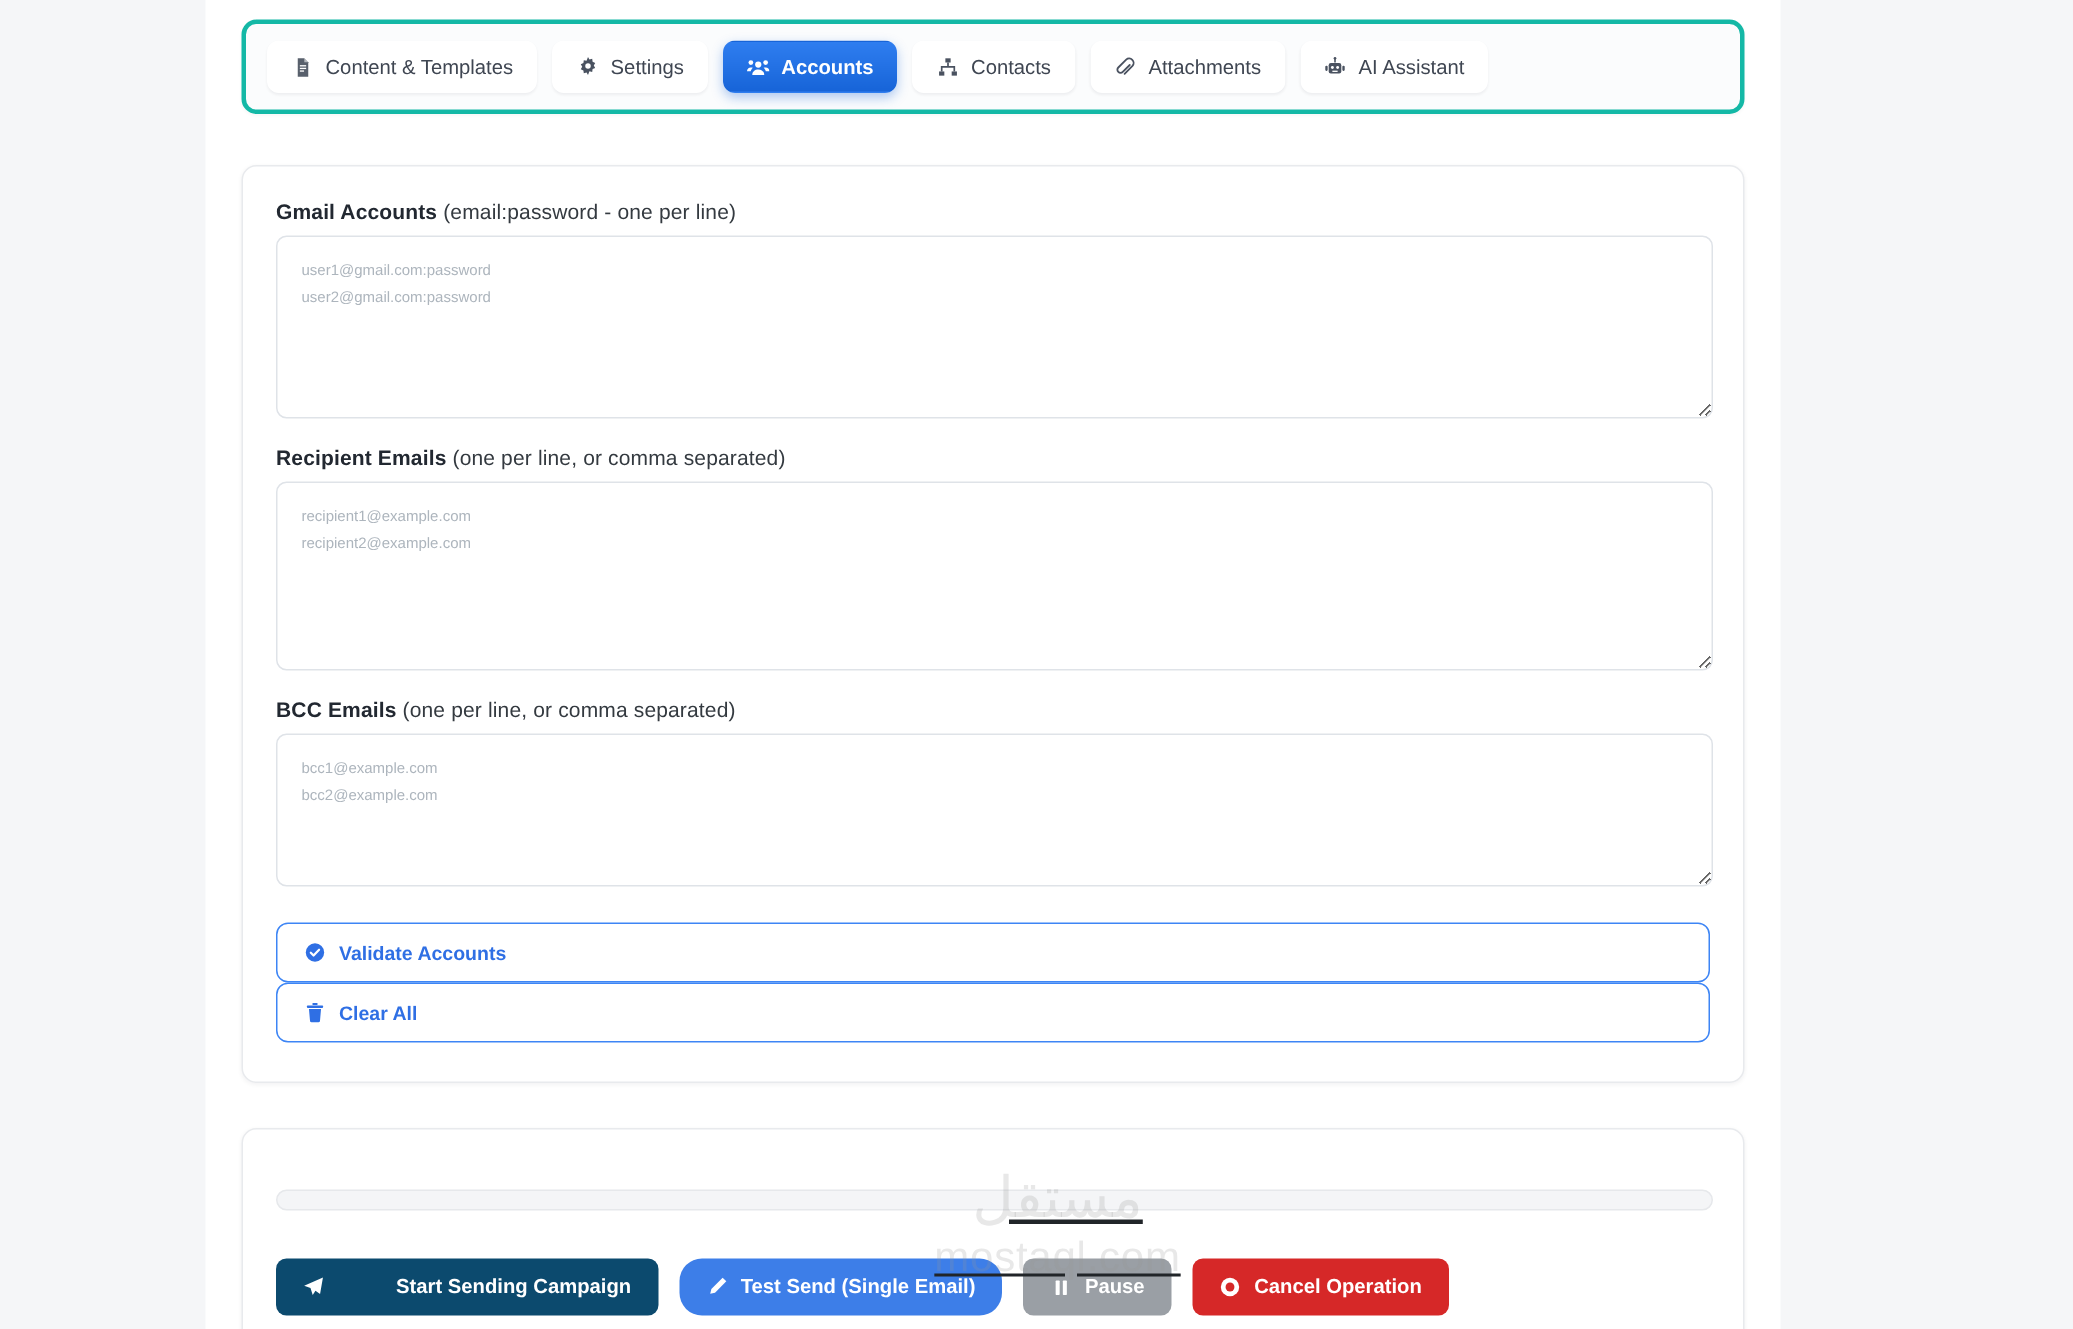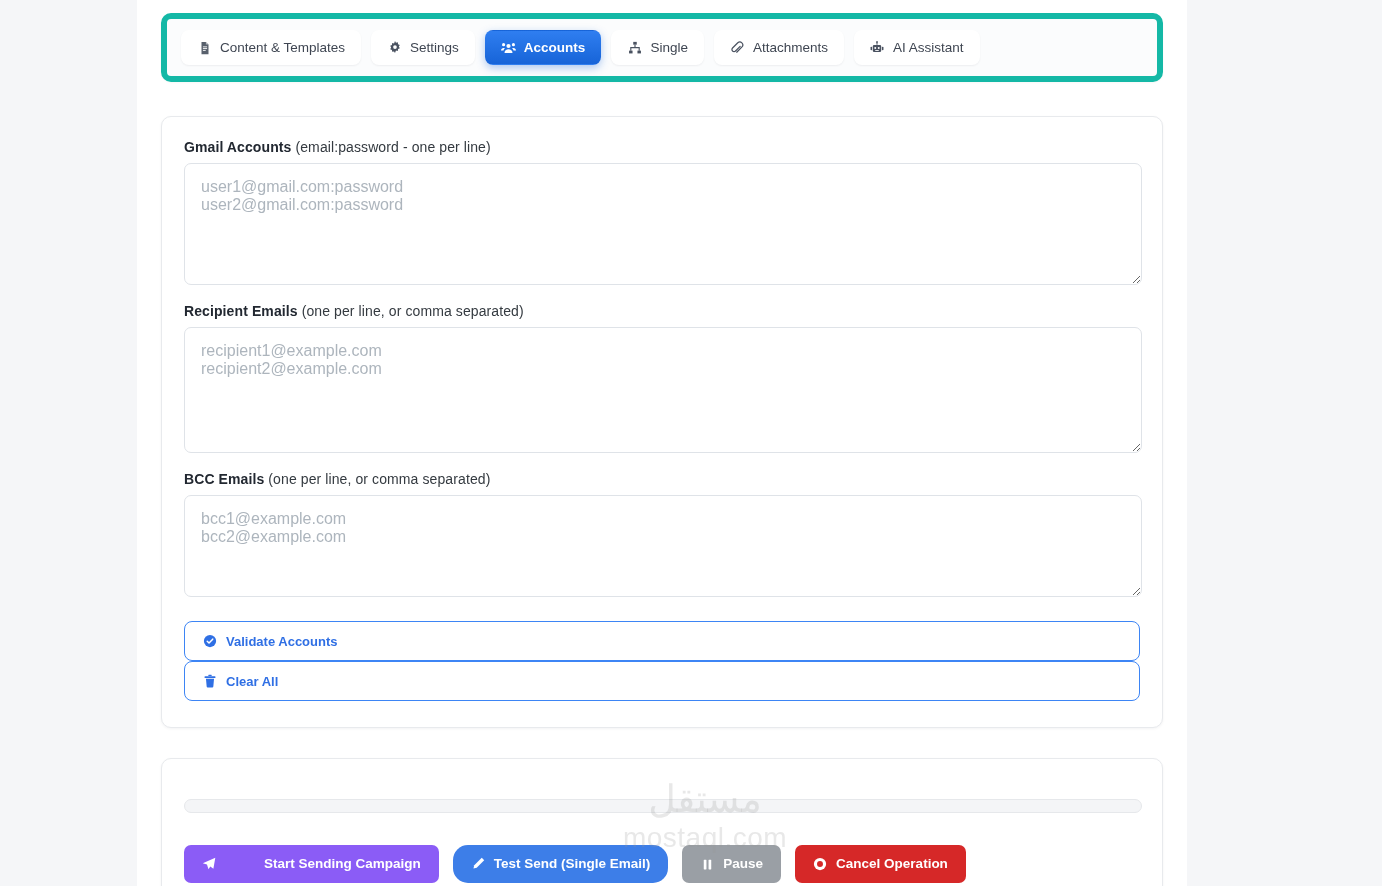--- a/index.html
+++ b/index.html
@@ -31,21 +31,21 @@
   .content-col {
     position: absolute;
     left: 24px;
     top: 13px;
     width: 1002px;
   }
 
   
   .tabbar-card {
     background: #fbfcfd;
-    border: 6px solid #14b8a6;
+    border: 3px solid #14b8a6;
     border-radius: 10px;
     padding: 11px 14px;
     display: flex;
     gap: 10px;
     align-items: center;
     box-shadow: 0 1px 2px rgba(16,24,40,.03);
   }
 
   .tab {
     display: flex;
@@ -117,21 +117,21 @@
     color: #343a40;
   }
 
   textarea.ta {
     display: block;
     width: 958px;
     border: 1px solid #dfe3e8;
     border-radius: 7px;
     padding: 14px 16px;
     font-family: "Liberation Sans", sans-serif;
-    font-size: 16px;
+    font-size: 10px;
     line-height: 17.5px;
     color: #212529;
     background: #ffffff;
     resize: vertical;
     outline: none;
   }
   textarea.ta::placeholder { color: #adb5bd; }
   textarea.ta-gmail  { height: 122px; }
   textarea.ta-recip  { height: 126px; }
   textarea.ta-bcc    { height: 102px; }
@@ -202,35 +202,36 @@
     cursor: pointer;
     white-space: nowrap;
     line-height: 1;
   }
   .btn-solid .bicon {
     display:inline-flex; width:14px; height:14px;
     align-items:center; justify-content:center; flex:none;
   }
   .btn-solid svg { display:block; }
 
-  .btn-start  { background: #8b5cf6; gap: 48px; }
+  .btn-start  { background: #0c4a6e; gap: 48px; }
   .btn-test   { background: #3d7ee8; border-radius: 15px; }
   .btn-pause  { background: #9a9fa5; cursor: default; }
   .btn-cancel { background: #d62828; }
 
   
   .watermark {
     position: absolute;
     left: 590px;
     top: 780px;
     width: 230px;
     text-align: center;
     pointer-events: none;
     user-select: none;
     z-index: 5;
+    text-decoration: underline;
   }
   .wm-ar {
     font-size: 38px;
     color: rgba(150,150,150,.22);
     line-height: 1;
     letter-spacing: 1px;
   }
   .wm-en {
     font-size: 28px;
     color: rgba(150,150,150,.22);
@@ -286,21 +287,21 @@
 
       <div class="tab">
         <span class="ticon">
           <svg width="14" height="14" viewBox="0 0 16 16" fill="none" stroke="currentColor" stroke-width="1.3">
             <rect x="6" y="1" width="4" height="3.2" fill="currentColor" stroke="none"></rect>
             <rect x="1.2" y="11" width="4" height="3.2" fill="currentColor" stroke="none"></rect>
             <rect x="10.8" y="11" width="4" height="3.2" fill="currentColor" stroke="none"></rect>
             <path d="M8 4.2v3.4M3.2 11V7.6h9.6V11"></path>
           </svg>
         </span>
-        <span>Single</span>
+        <span>Contacts</span>
       </div>
 
       <div class="tab">
         <span class="ticon">
           <svg width="14" height="14" viewBox="0 0 16 16" fill="none" stroke="currentColor" stroke-width="1.4" stroke-linecap="round">
             <path d="M11.6 6.1L6.3 11.4a2.4 2.4 0 01-3.4-3.4l6-6a3.4 3.4 0 014.8 4.8l-6 6"></path>
           </svg>
         </span>
         <span>Attachments</span>
       </div>

